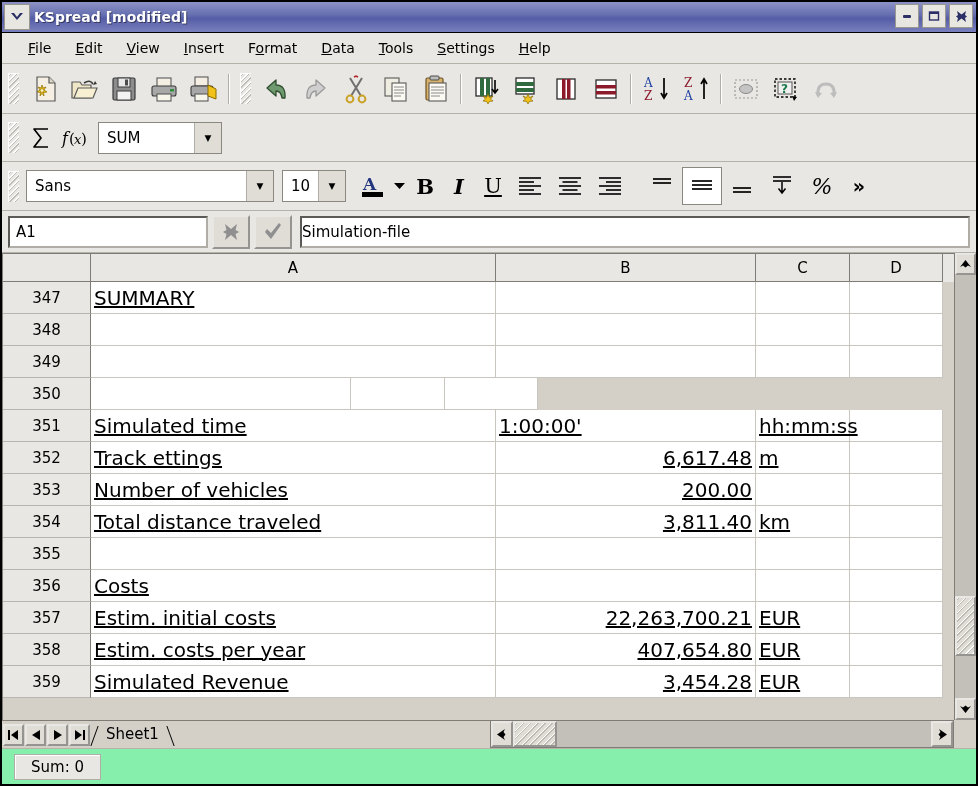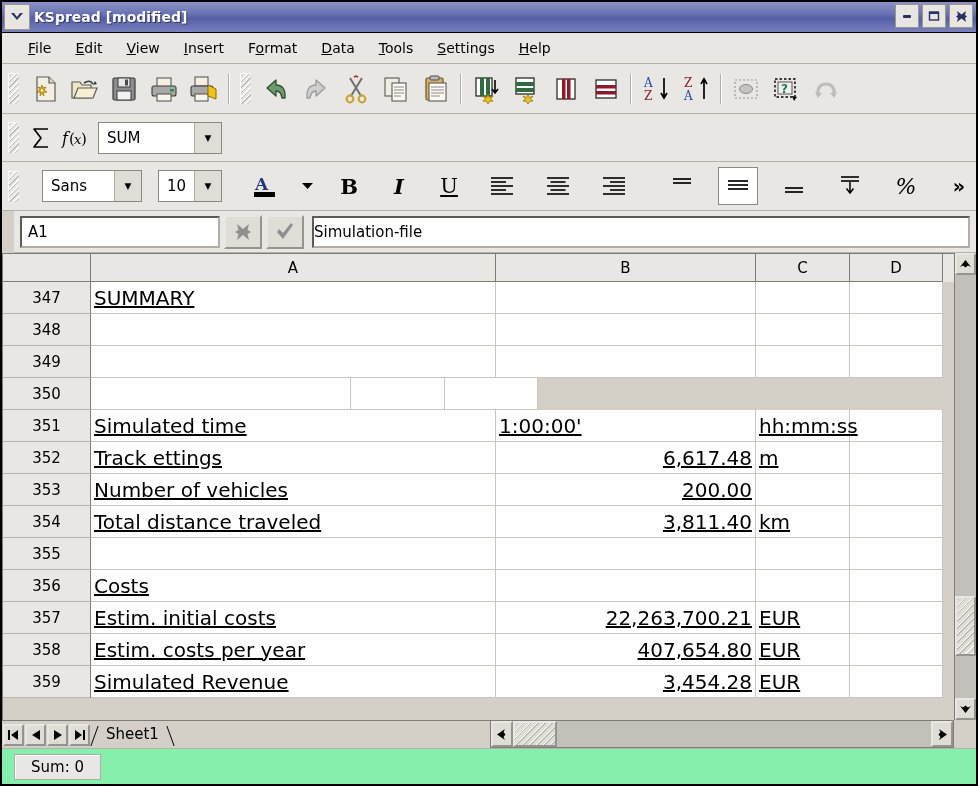--- a/index.html
+++ b/index.html
@@ -54,21 +54,21 @@
   }
   .menu-item u{text-decoration:underline;}
 
   
   .toolbar{
     background:#e9e7e3;display:flex;align-items:center;
     border-bottom:1px solid #b5b2aa;
   }
   .tb1{flex:0 0 49px;height:49px;}
   .tb2{flex:0 0 47px;height:47px;}
-  .tb3{flex:0 0 48px;height:48px;gap:16px;}
+  .tb3{flex:0 0 48px;height:48px;}
   .grip{
     width:10px;height:30px;margin:0 5px 0 6px;flex:0 0 10px;
     background:repeating-linear-gradient(135deg,#ffffff 0 1px,#bdbab3 1px 2px,transparent 2px 4px);
     border-left:1px solid #fff;border-top:1px solid #fff;
     opacity:.95;
   }
   .tb-sep{width:1px;height:30px;background:#b0ada6;margin:0 4px;border-right:1px solid #fff;}
   .tbtn{
     width:40px;height:38px;display:flex;align-items:center;justify-content:center;
     flex:0 0 40px;
@@ -91,21 +91,20 @@
     display:flex;align-items:center;justify-content:center;
     font-size:9px;color:#000;
   }
   .combo-wrap{padding:17px 2px;box-sizing:border-box;}
 
   
   .formula-row{
     flex:0 0 42px;height:42px;background:#e9e7e3;
     display:flex;align-items:center;padding:0 6px;box-sizing:border-box;gap:4px;
     border-bottom:1px solid #b5b2aa;
-    margin-left:12px;
   }
   .cellref{
     width:200px;height:32px;background:#fff;border:2px inset #b0ada6;
     display:flex;align-items:center;padding-left:6px;box-sizing:border-box;
     font-size:15px;
   }
   .fbtn{
     width:38px;height:34px;background:#e0ddd7;border:2px outset #e9e7e3;
     display:flex;align-items:center;justify-content:center;box-sizing:border-box;
   }
@@ -461,21 +460,21 @@
   </div>
 
   <div class="toolbar tb3">
     <div class="grip"></div>
 
     <div class="combo" style="width:248px;margin-left:2px;">
       <div class="cval">Sans</div>
       <div class="carrow">▼</div>
     </div>
 
-    <div class="combo" style="width:64px;">
+    <div class="combo" style="width:64px;margin-left:8px;">
       <div class="cval">10</div>
       <div class="carrow">▼</div>
     </div>
 
     <div class="tbtn small" style="margin-left:10px;">
       <svg class="ico" width="24" height="26" viewBox="0 0 24 26">
         <text x="2" y="17" font-family="DejaVu Serif, serif" font-size="17" font-weight="bold" fill="#22357f">A</text>
         <rect x="1" y="19" width="21" height="5" fill="#000"></rect>
       </svg>
     </div>

